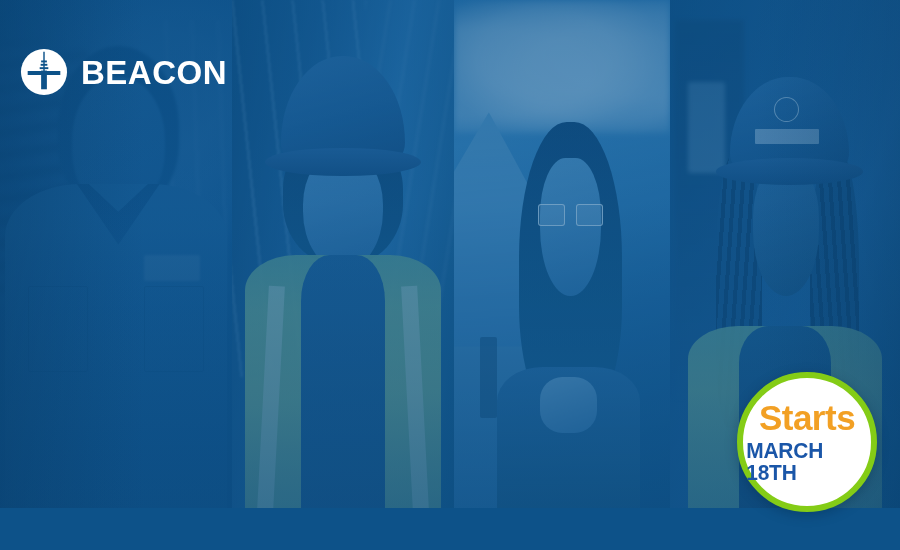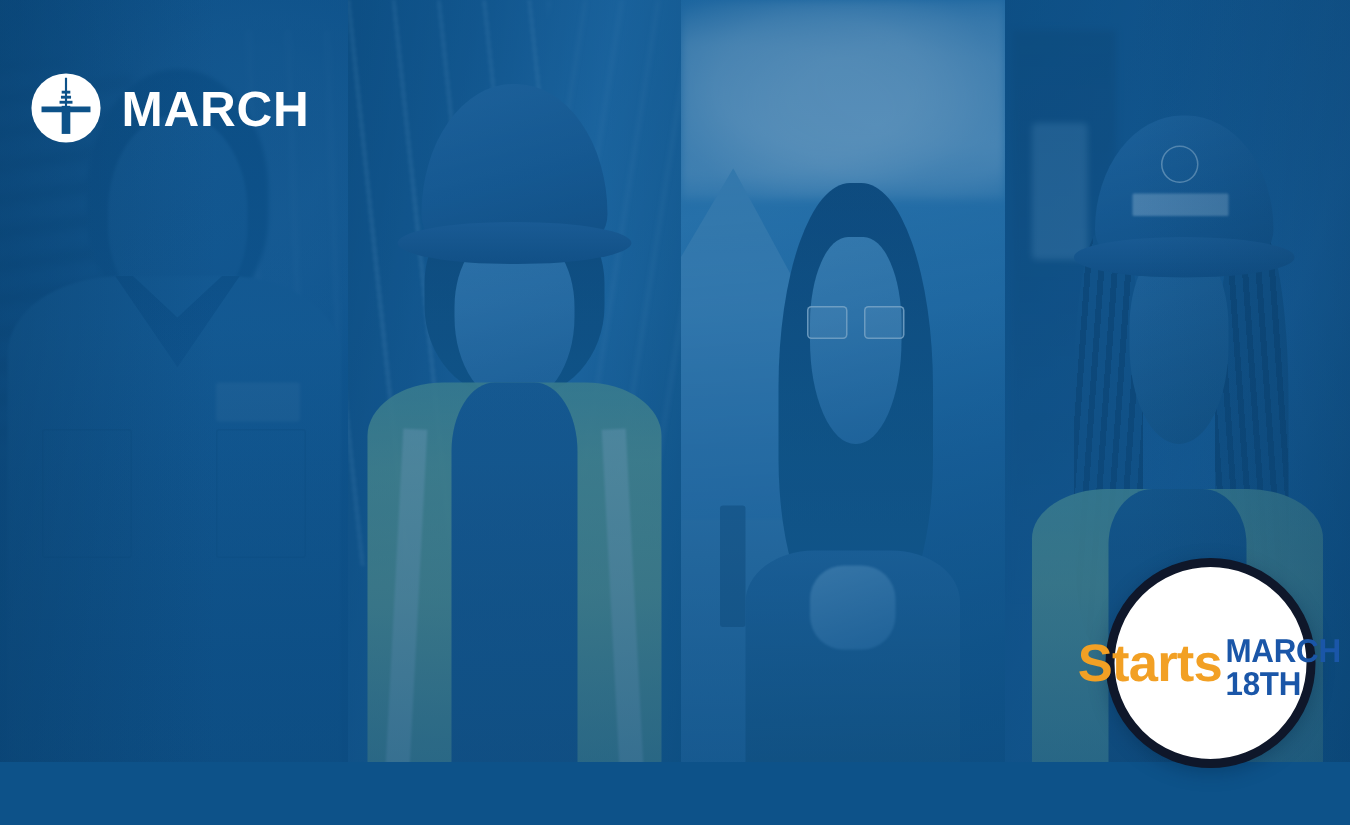--- a/index.html
+++ b/index.html
@@ -335,23 +335,23 @@
   }
   .hl-1 { color:#ffffff; font-size:35px; letter-spacing:.1px; }
   .hl-2 { color:#f2a024; font-size:60px; letter-spacing:-.4px; margin-top:2px; }
   .hl-3 { color:#ffffff; font-size:41px; letter-spacing:-.1px; margin-top:3px; }
 
   
   .badge {
     position:absolute; left:737px; top:372px;
     width:140px; height:140px; border-radius:50%;
     background:#ffffff;
-    border:6px solid #0f172a;
+    border:6px solid #84cc16;
     box-shadow:0 3px 12px rgba(4,38,68,.35);
-    display:flex; flex-direction:row;
+    display:flex; flex-direction:column;
     align-items:center; justify-content:center;
     z-index:7;
   }
   .badge-top {
     color:#f2a024;
     font-family:"Liberation Sans", sans-serif;
     font-weight:700; font-size:35px; line-height:1;
     letter-spacing:-.5px;
   }
   .badge-bottom {
@@ -453,21 +453,21 @@
       <g fill="#0d5289">
         <path d="M44 26 L56 26 L56 30 L44 30 Z"></path>
         <path d="M43 33 L57 33 L57 37 L43 37 Z"></path>
         <path d="M41 40 L59 40 L59 44 L41 44 Z"></path>
         <path d="M44 47 L56 47 L56 86 L44 86 Z"></path>
         <path d="M16 48 L84 48 L84 56 L16 56 Z"></path>
       </g>
       <path d="M50 8 L50 48" stroke="#0d5289" stroke-width="3" fill="none"></path>
       <circle cx="50" cy="50" r="48" fill="none" stroke="#0d5289" stroke-width="0"></circle>
     </svg>
-    <div class="logo-word">MARCH</div>
+    <div class="logo-word">BEACON</div>
   </div>
 
 
   <div class="badge">
     <div class="badge-top">Starts</div>
     <div class="badge-bottom">MARCH 18TH</div>
   </div>
 
 </div>
 

